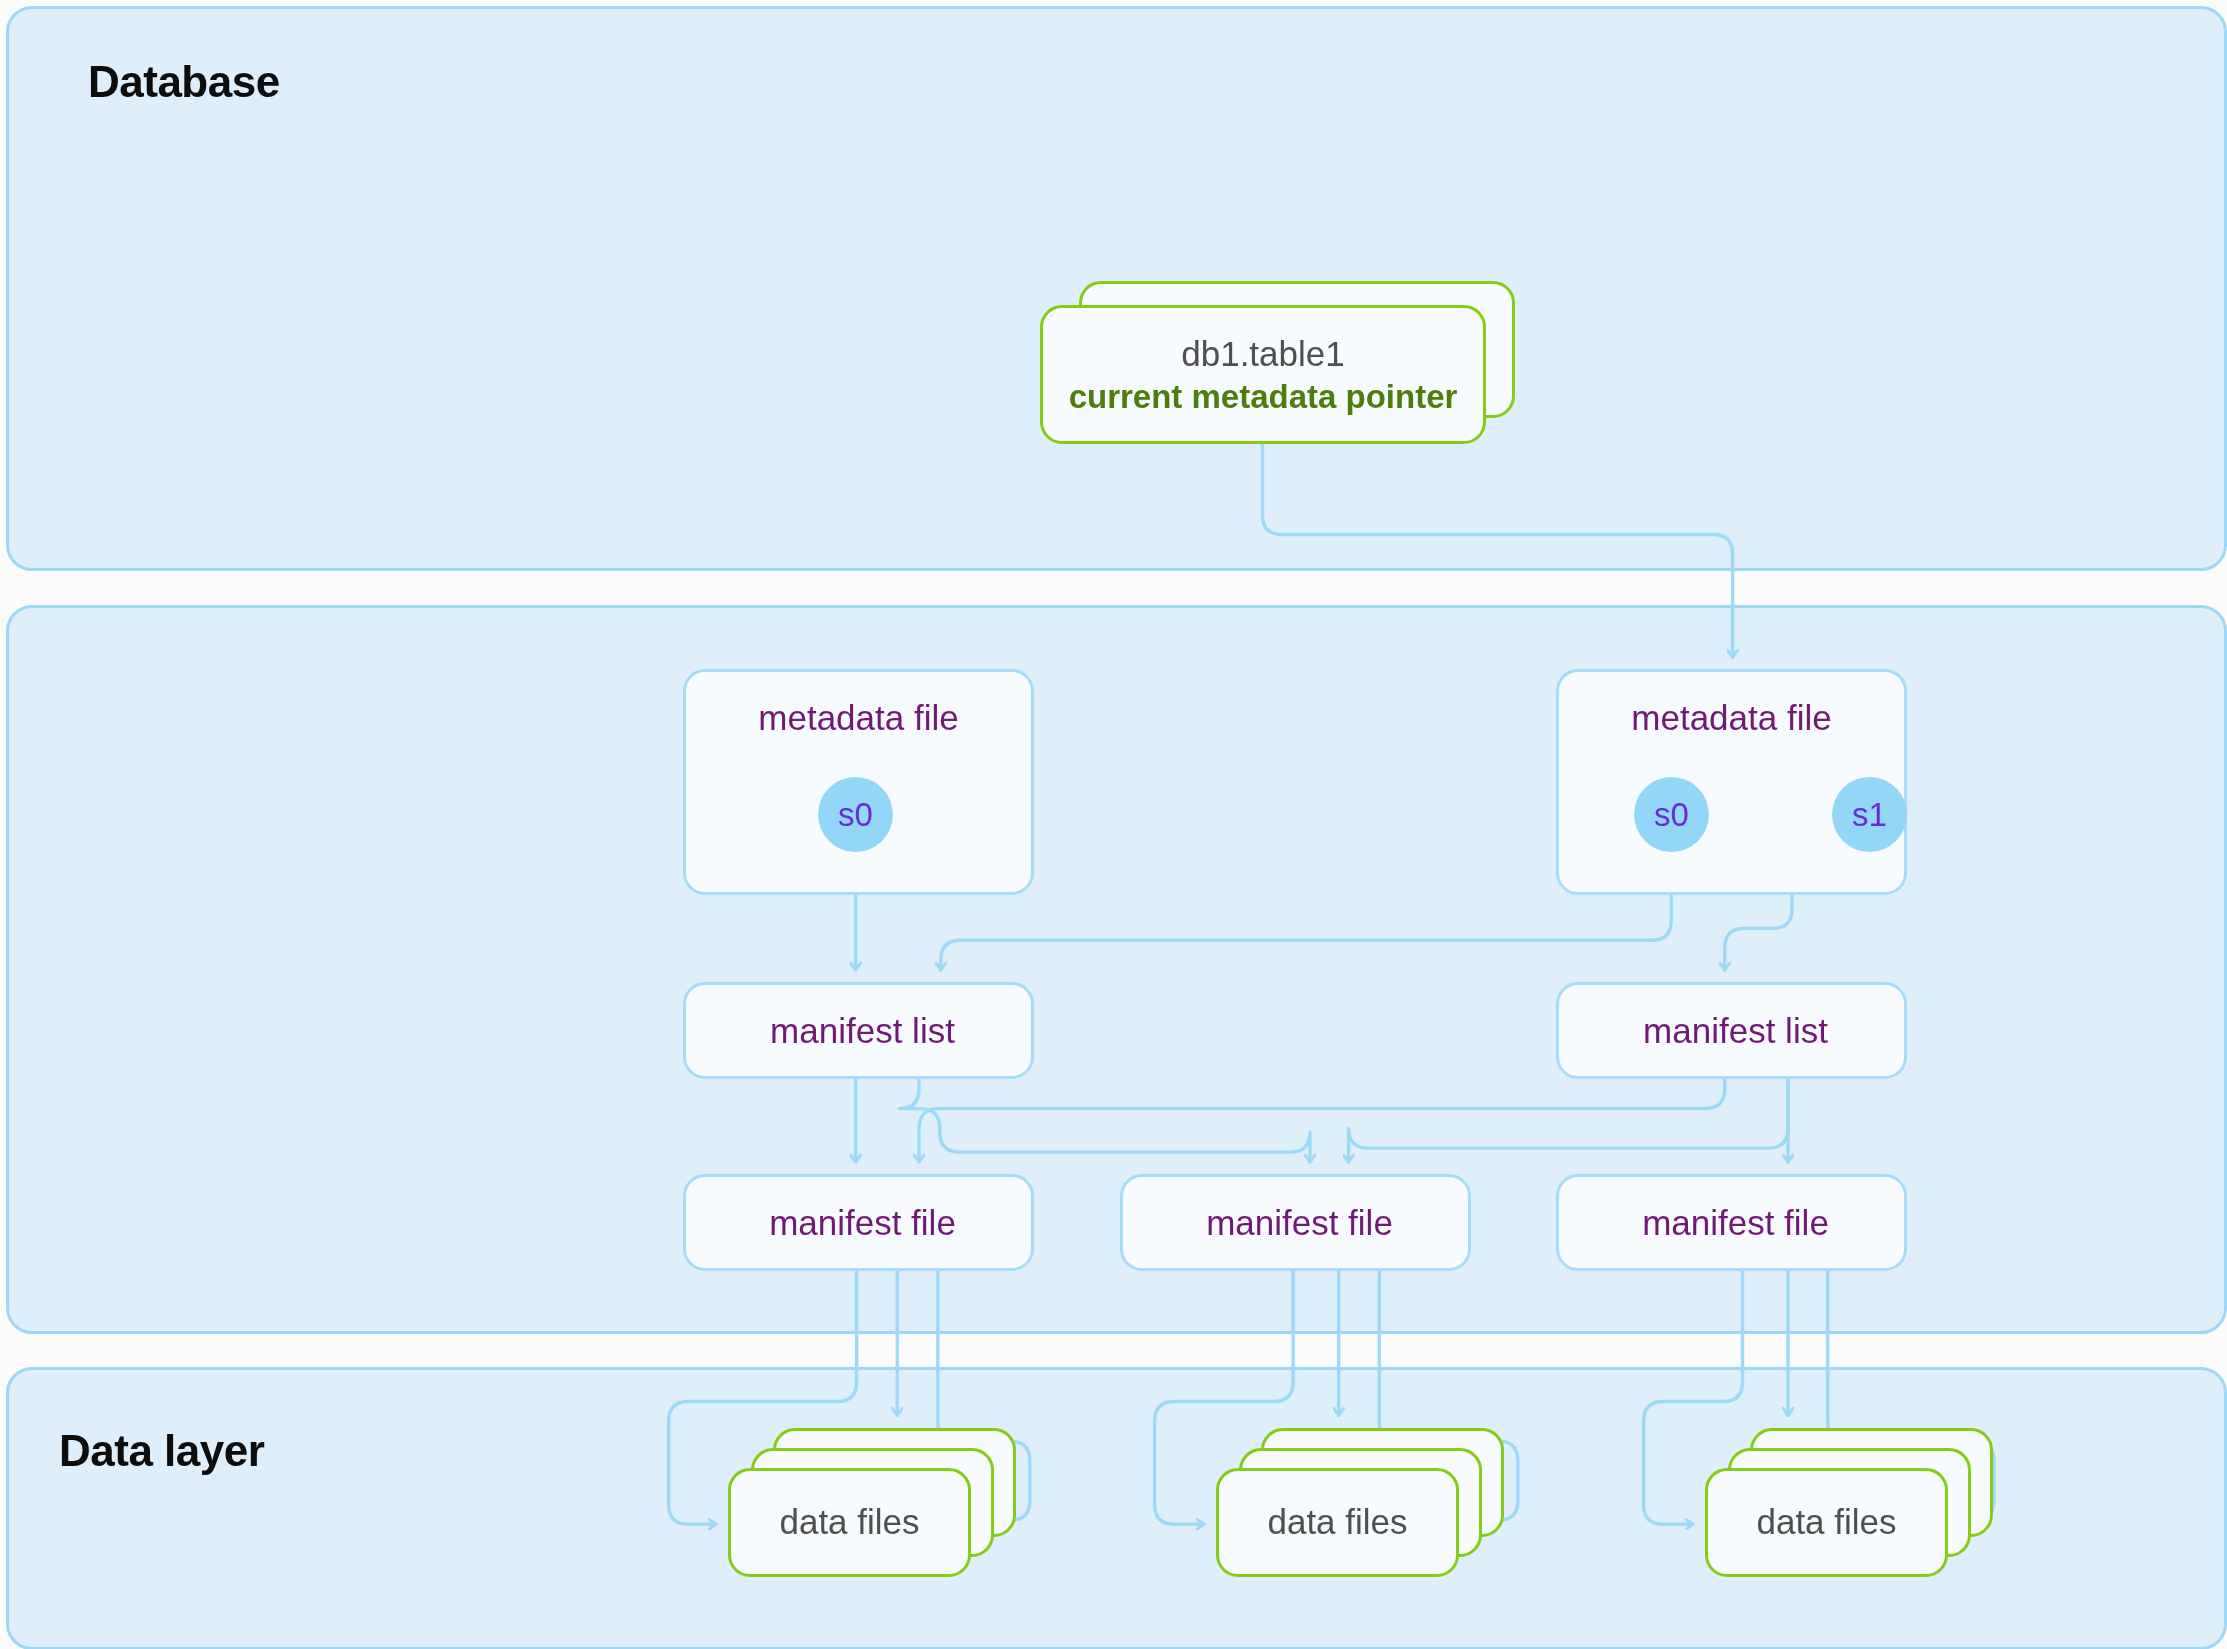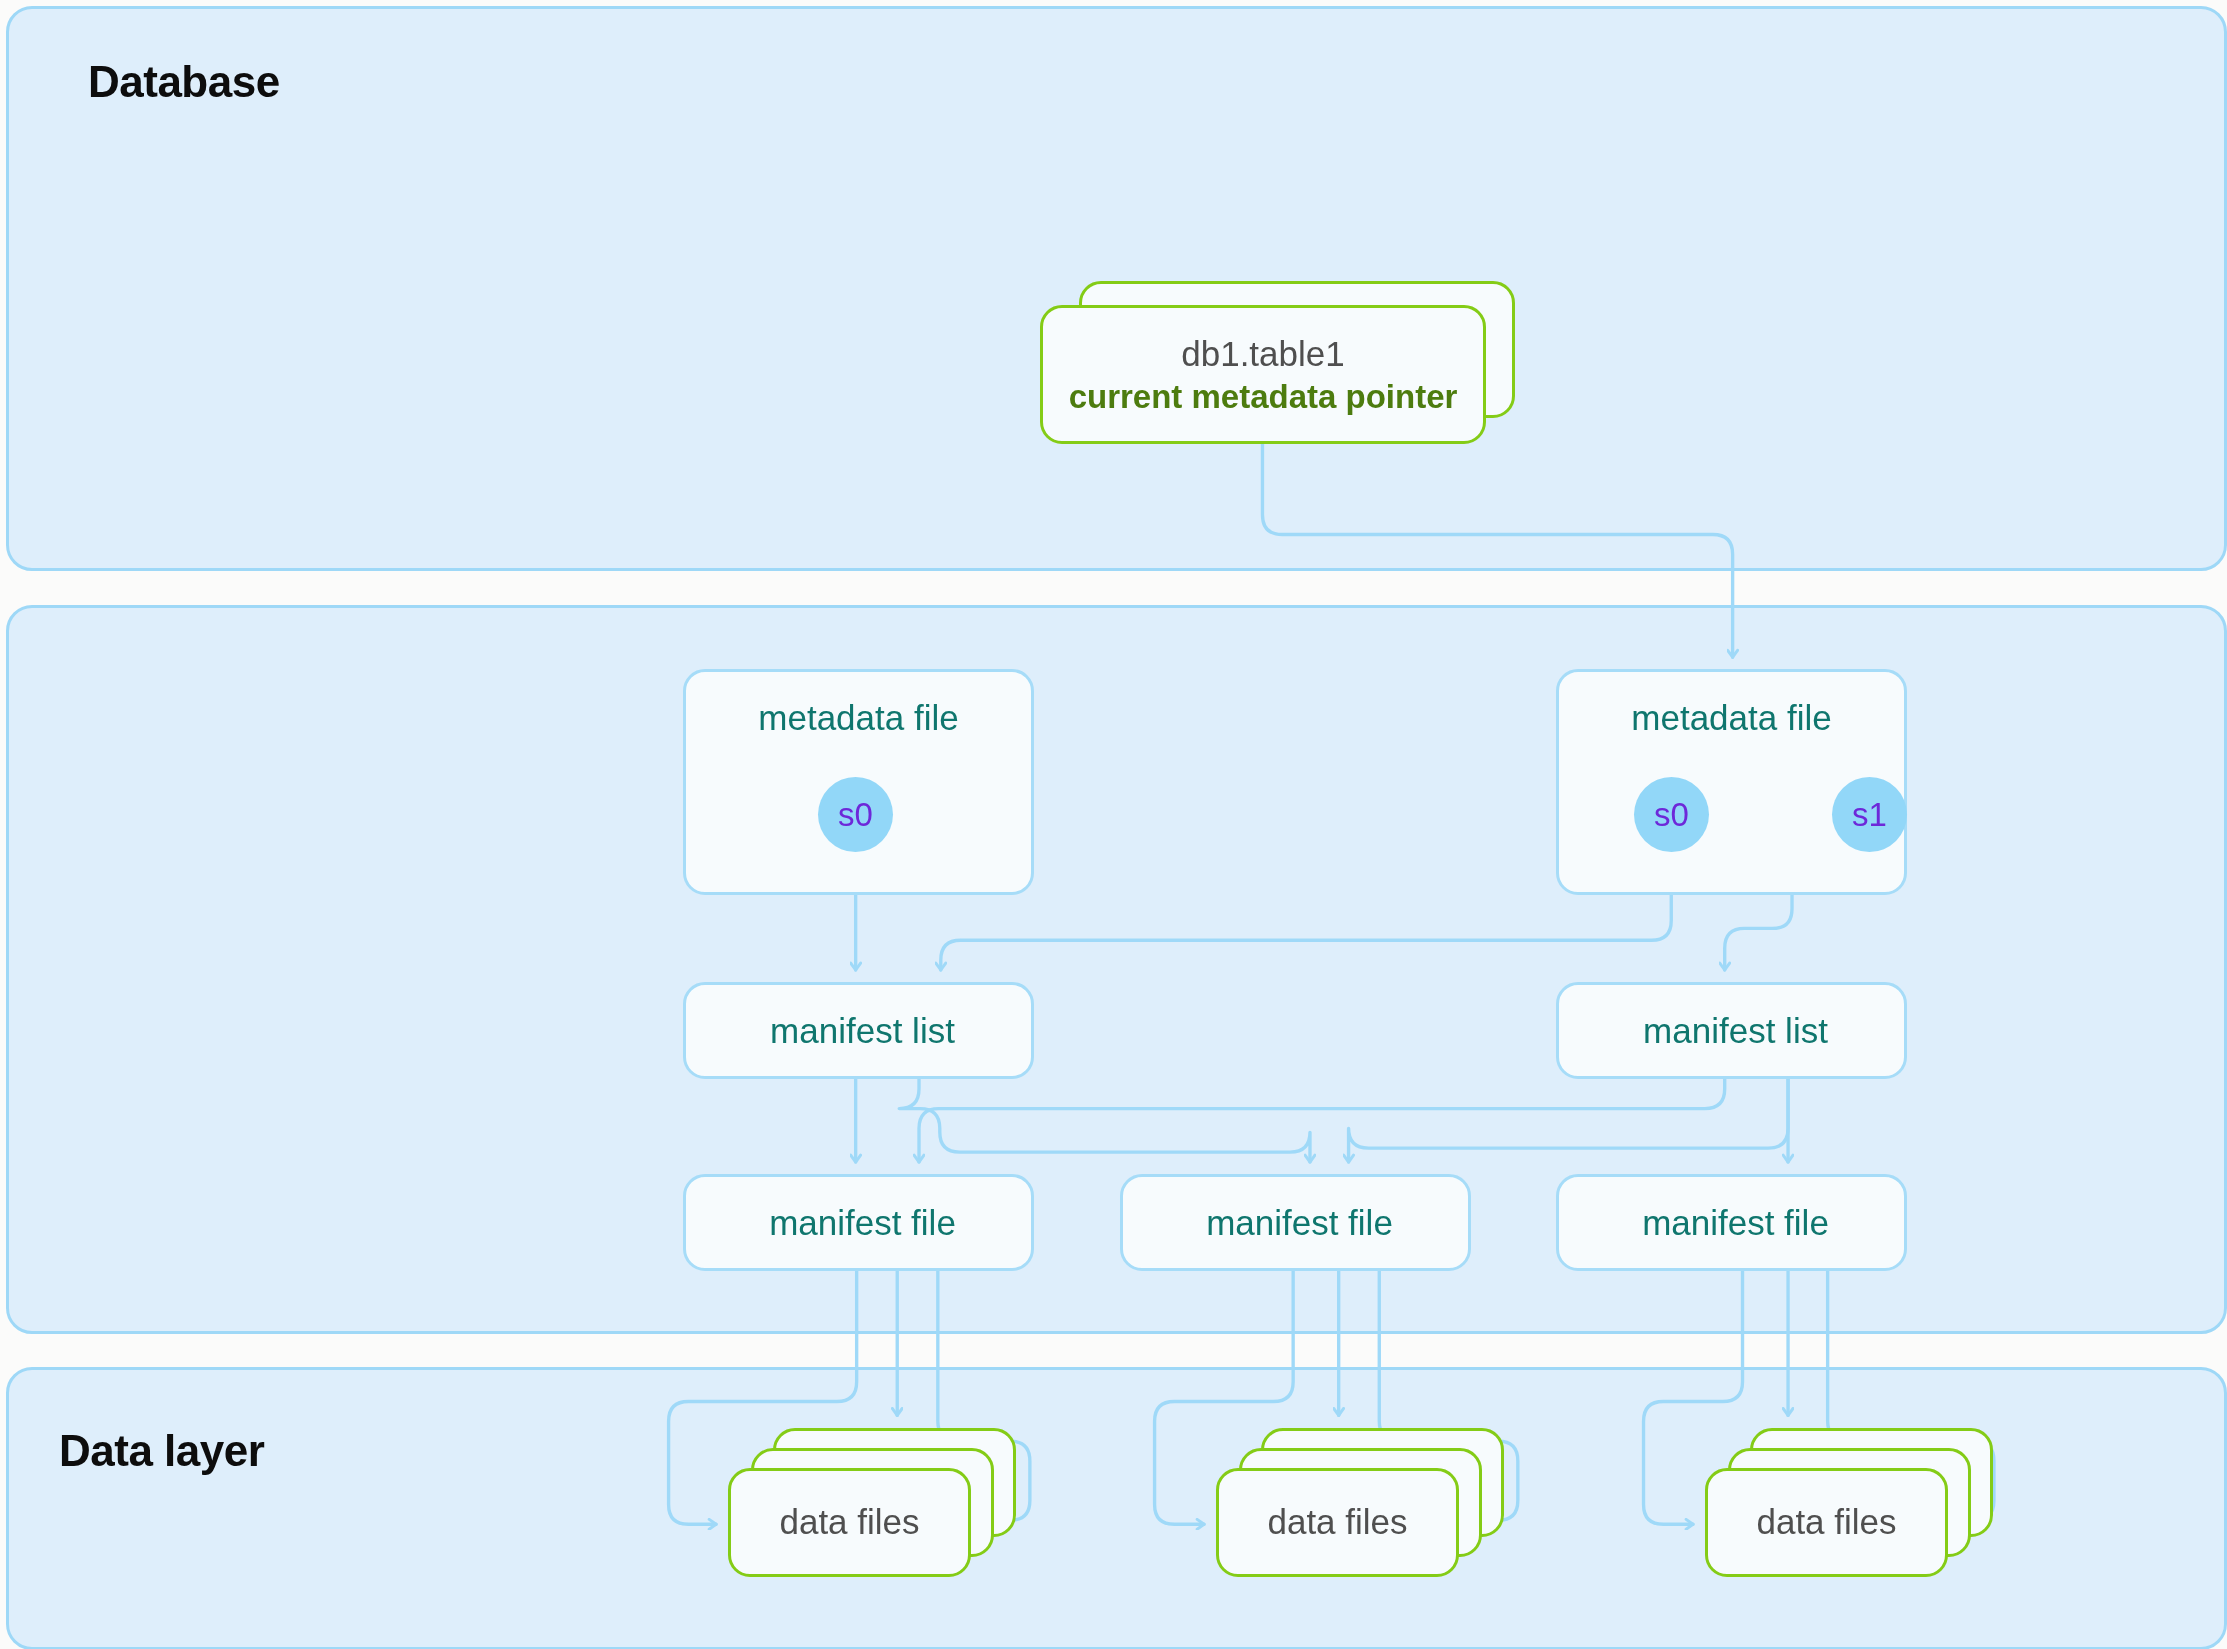--- a/index.html
+++ b/index.html
@@ -3,21 +3,21 @@
 <meta charset="utf-8">
 <style>
   html,body{margin:0;padding:0;background:#fbfbfa;}
   body{font-family:"Liberation Sans","DejaVu Sans",sans-serif;}
   #stage{position:relative;width:2228px;height:1649px;background:#fbfbfa;overflow:hidden;}
   #wires{position:absolute;left:0;top:0;width:2228px;height:1649px;pointer-events:none;z-index:5;}
   .layer{position:absolute;background:#deeefb;border:3px solid #9ed8f7;border-radius:26px;z-index:1;}
   .layer-title{position:absolute;font-size:44px;font-weight:bold;color:#0d0d0d;letter-spacing:-0.5px;z-index:6;}
   .node{position:absolute;background:#f7fbfd;border:3px solid #a6dcf8;border-radius:22px;z-index:6;
         display:flex;flex-direction:column;align-items:center;justify-content:flex-start;}
-  .node .cap{font-size:35px;color:#0f766e;margin-top:26px;white-space:nowrap;}
+  .node .cap{font-size:35px;color:#701a75;margin-top:26px;white-space:nowrap;}
   .node.single{justify-content:center;}
   .node.single .cap{margin-top:0;margin-left:8px;}
   .snap{position:absolute;width:75px;height:75px;border-radius:50%;background:#92d7f8;
         display:flex;align-items:center;justify-content:center;font-size:33px;color:#6d28d9;z-index:7;}
   .cyl{position:absolute;z-index:4;}
   .cyl-body{position:absolute;left:0;right:0;background:#bde4fc;border-left:3px solid #8ed3f7;border-right:3px solid #8ed3f7;}
   .cyl-top{position:absolute;left:0;right:0;height:75px;border-radius:50%;background:#c9eafd;border:3px solid #8ed3f7;box-sizing:border-box;}
   .cyl-bot{position:absolute;left:0;right:0;height:75px;border-radius:50%;background:#bde4fc;border:3px solid #8ed3f7;box-sizing:border-box;}
   .cyl-label{position:absolute;width:100%;text-align:center;font-size:35px;color:#4f4f4f;z-index:8;}
   .card{position:absolute;background:#f7fbfd;border:3px solid #84cc16;border-radius:22px;box-sizing:border-box;}

